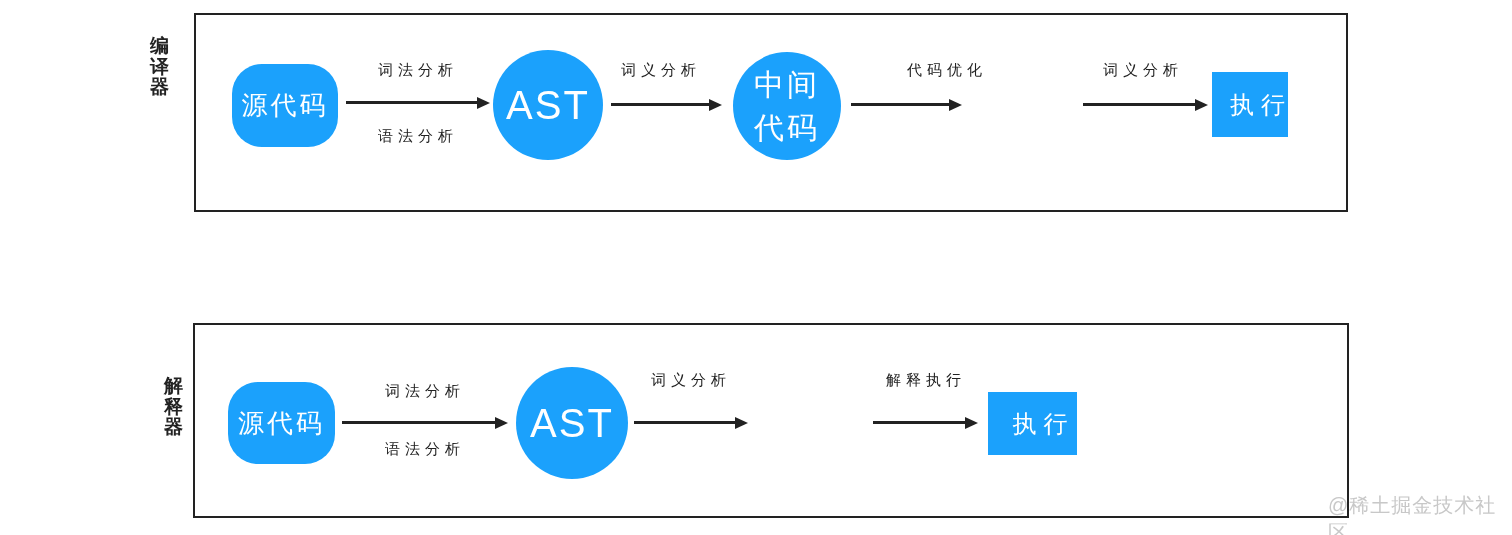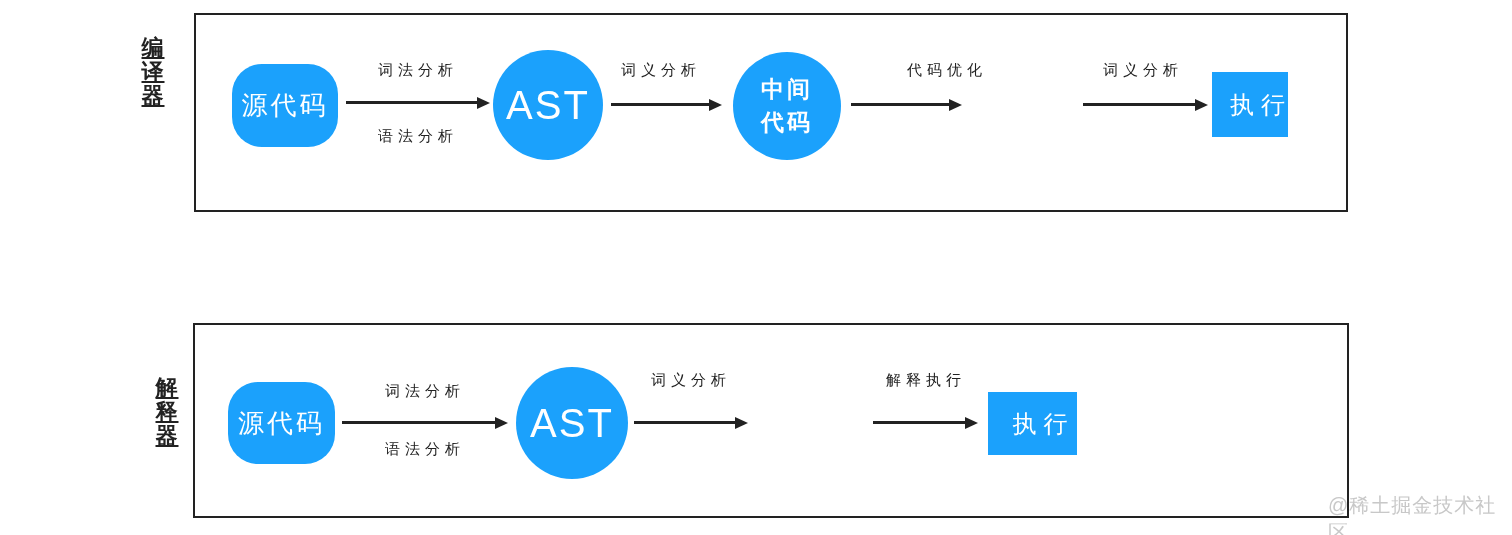--- a/index.html
+++ b/index.html
@@ -21,45 +21,44 @@
     overflow: hidden;
   }
   .group-box {
     position: absolute;
     border: 2.5px solid var(--stroke);
     background: #ffffff;
   }
   .row-label {
     position: absolute;
     width: 34px;
-    font-size: 22px;
+    font-size: 19px;
     line-height: 1.09;
     font-weight: 600;
     color: var(--stroke);
     word-break: break-all;
-    text-align: center;
+    text-align: right;
     letter-spacing: 1px;
-    text-decoration: underline;
   }
   .node {
     position: absolute;
     background: var(--node);
     color: var(--node_text);
     display: flex;
     flex-direction: column;
     align-items: center;
     justify-content: center;
     text-align: center;
     white-space: nowrap;
   }
   .node.circle { border-radius: 50%; }
   .node .line { display: block; }
   .fs-src  { font-size: 26px; letter-spacing: 3px; border-radius: 30px; }
   .fs-ast  { font-size: 40px; letter-spacing: 2px; }
-  .fs-mid  { font-size: 23px; letter-spacing: 3px; line-height: 1.45; font-weight: bold; }
+  .fs-mid  { font-size: 30px; letter-spacing: 3px; line-height: 1.45; }
   .fs-byte { font-size: 24px; letter-spacing: 4px; }
   .fs-exec { font-size: 24px; letter-spacing: 7px; padding-left: 22px; }
   .arrow {
     position: absolute;
     height: 3px;
     background: var(--stroke);
   }
   .arrow::after {
     content: "";
     position: absolute;

